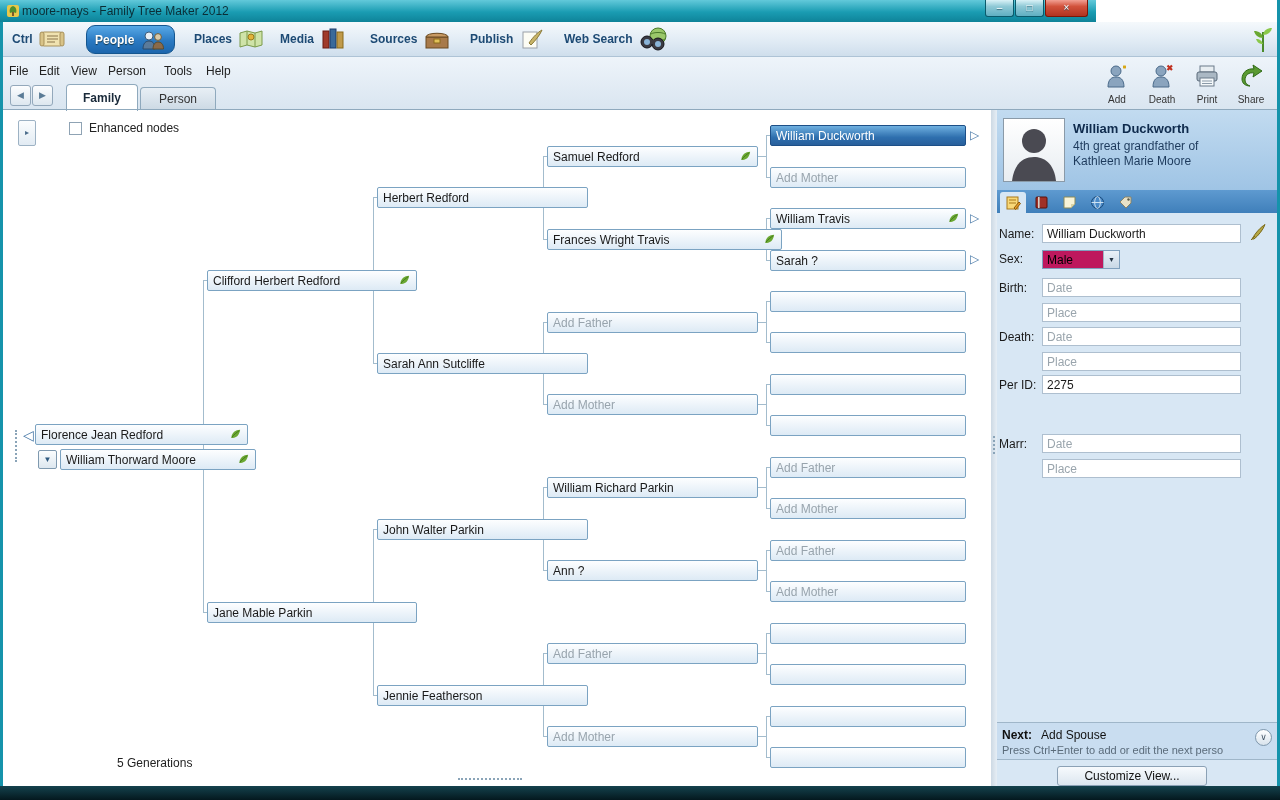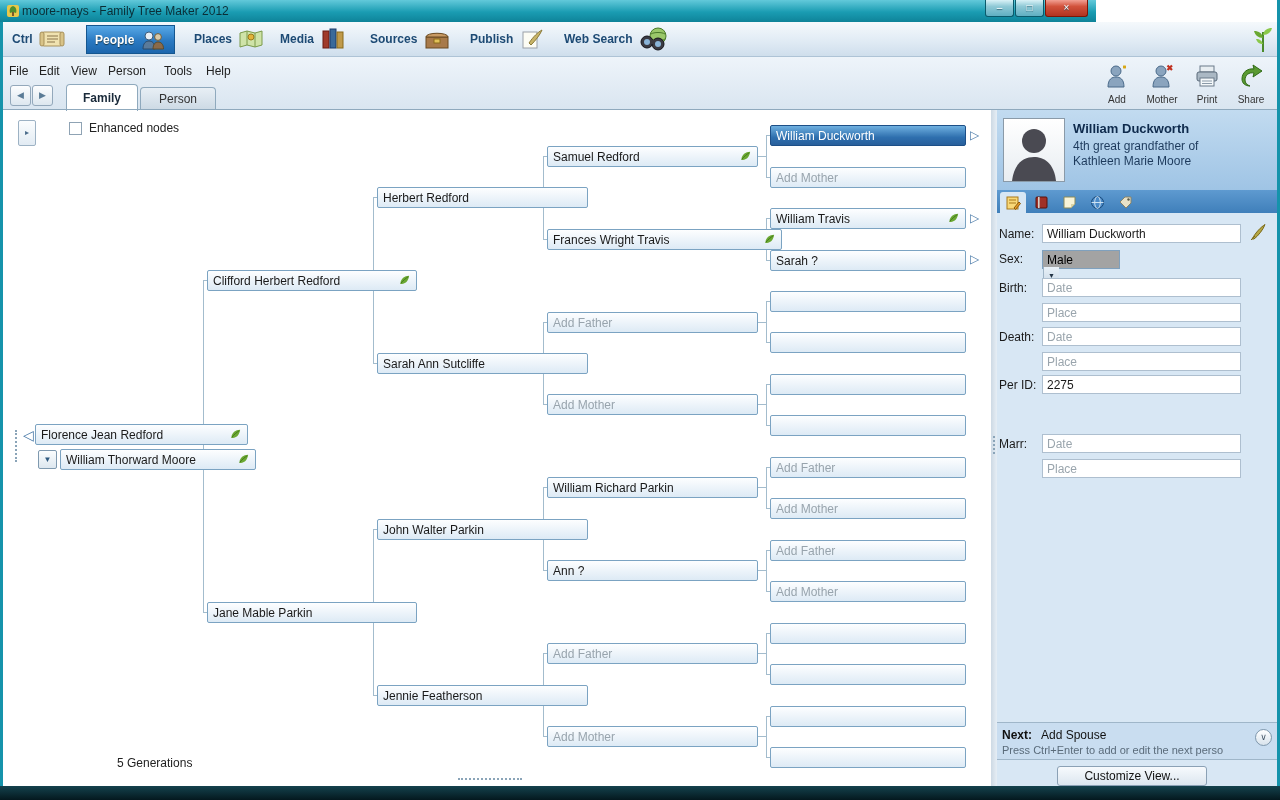--- a/index.html
+++ b/index.html
@@ -22,21 +22,21 @@
   .bottomstrip { left:0; top:786px; width:1280px; height:14px;
     background:linear-gradient(#14424d,#04181e); z-index:35; }
 
   
   .ribbon { left:0; top:22px; width:1280px; height:35px;
     background:linear-gradient(#f5f9fc,#dfeaf4 60%,#cfdeec);
     border-bottom:1px solid #aec3d6; z-index:30; }
   .ribitem { position:absolute; top:0; height:34px; display:flex; align-items:center;
     gap:6px; padding:0 4px; cursor:default; }
   .riblabel { font-size:12px; font-weight:bold; color:#1d4a74; }
-  .peoplepill { position:absolute; top:3px; height:29px; border-radius:0;
+  .peoplepill { position:absolute; top:3px; height:29px; border-radius:9px;
     background:linear-gradient(#58a9e6,#2a79c2 55%,#1c66ad);
     border:1px solid #15568f; display:flex; align-items:center; gap:6px; padding:8px 8px; }
   .peoplepill .riblabel { color:#fff; text-shadow:0 1px 1px #134; }
 
   
   .headband { left:0; top:57px; width:1280px; height:53px;
     background:linear-gradient(#eef4fa,#d9e5f0); z-index:20; }
   .menuitem { position:absolute; top:4px; font-size:12px; color:#222; padding:3px 5px; }
   .navbtn { position:absolute; top:28px; width:21px; height:21px;
     border:1px solid #93a8bb; border-radius:3px;
@@ -95,21 +95,21 @@
   .ptabs { position:absolute; left:0; top:80px; width:283px; height:23px;
     background:linear-gradient(#5e9ad0,#3f7fba); display:flex; align-items:flex-end; padding-left:3px; }
   .ptab { width:26px; height:21px; display:flex; align-items:center; justify-content:center;
     border-radius:3px 3px 0 0; margin-right:2px; }
   .ptab.on { background:#d8e7f4; }
   .flabel { position:absolute; font-size:12px; color:#1a1a1a; }
   .ffield { position:absolute; height:19px; border:1px solid #aebfcf; background:#fff;
     font-size:12px; color:#1a1a1a; padding:0 4px; font-family:"Liberation Sans",sans-serif; }
   .ffield::placeholder { color:#9aa5ad; opacity:1; }
   .selbox { position:absolute; left:45px; top:140px; width:78px; height:19px;
-    border:1px solid #7fa0bd; background:#a3a3a3; display:flex;flex-direction:column; }
+    border:1px solid #7fa0bd; background:#be185d; display:flex; }
   .selbox .stext { flex:1; font-size:12px; padding:2px 0 0 4px; }
   .selbox .sarrow { width:16px; background:linear-gradient(#e9f1f8,#c8d8e6);
     border-left:1px solid #9fb4c6; font-size:7px; color:#234; text-align:center; line-height:18px; }
   .addspouse { position:absolute; left:1px; top:293px; width:269px; height:21px;
     border:1px solid #93aabf; border-radius:2px; background:linear-gradient(#fbfdfe,#e0eaf2);
     font-size:12px; color:#111; text-align:left; padding:3px 0 0 6px; }
   .nextstrip { position:absolute; left:0; top:612px; width:283px; height:38px;
     background:#c9ddf0; border-top:1px solid #9fb6c9; border-bottom:1px solid #9fb6c9; }
   .nprefix { position:absolute; left:5px; top:5px; font-size:12px; font-weight:bold; color:#111; }
   .naction { position:absolute; left:44px; top:5px; font-size:12px; color:#111; }
@@ -235,21 +235,21 @@
       <path d="M19 4 L22 4 M20.5 2.5 L20.5 5.5" stroke="#d8a818" stroke-width="2.4"></path>
     </svg>
     <div class="albl">Add</div>
   </div>
   <div class="actionbtn" style="left:1139px">
     <svg width="26" height="26" viewBox="0 0 26 26">
       <circle cx="12" cy="8" r="5" fill="#8aa4be" stroke="#4a6a8a"></circle>
       <path d="M4 24 C4 16 8 14 12 14 C16 14 20 16 20 24 Z" fill="#8aa4be" stroke="#4a6a8a"></path>
       <path d="M18.5 2.5 L23 7 M23 2.5 L18.5 7" stroke="#c03020" stroke-width="2.2"></path>
     </svg>
-    <div class="albl">Mother</div>
+    <div class="albl">Death</div>
   </div>
   <div class="actionbtn" style="left:1184px">
     <svg width="26" height="26" viewBox="0 0 26 26">
       <rect x="6" y="3" width="14" height="6" fill="#e8eef2" stroke="#6a7a8a"></rect>
       <rect x="3" y="9" width="20" height="9" rx="2" fill="#aab8c4" stroke="#5a6a7a"></rect>
       <rect x="6" y="15" width="14" height="8" fill="#f4f8fa" stroke="#6a7a8a"></rect>
       <line x1="8" y1="18" x2="18" y2="18" stroke="#8a9aa8"></line>
         <line x1="8" y1="20.5" x2="18" y2="20.5" stroke="#8a9aa8"></line>
     </svg>
     <div class="albl">Print</div>

